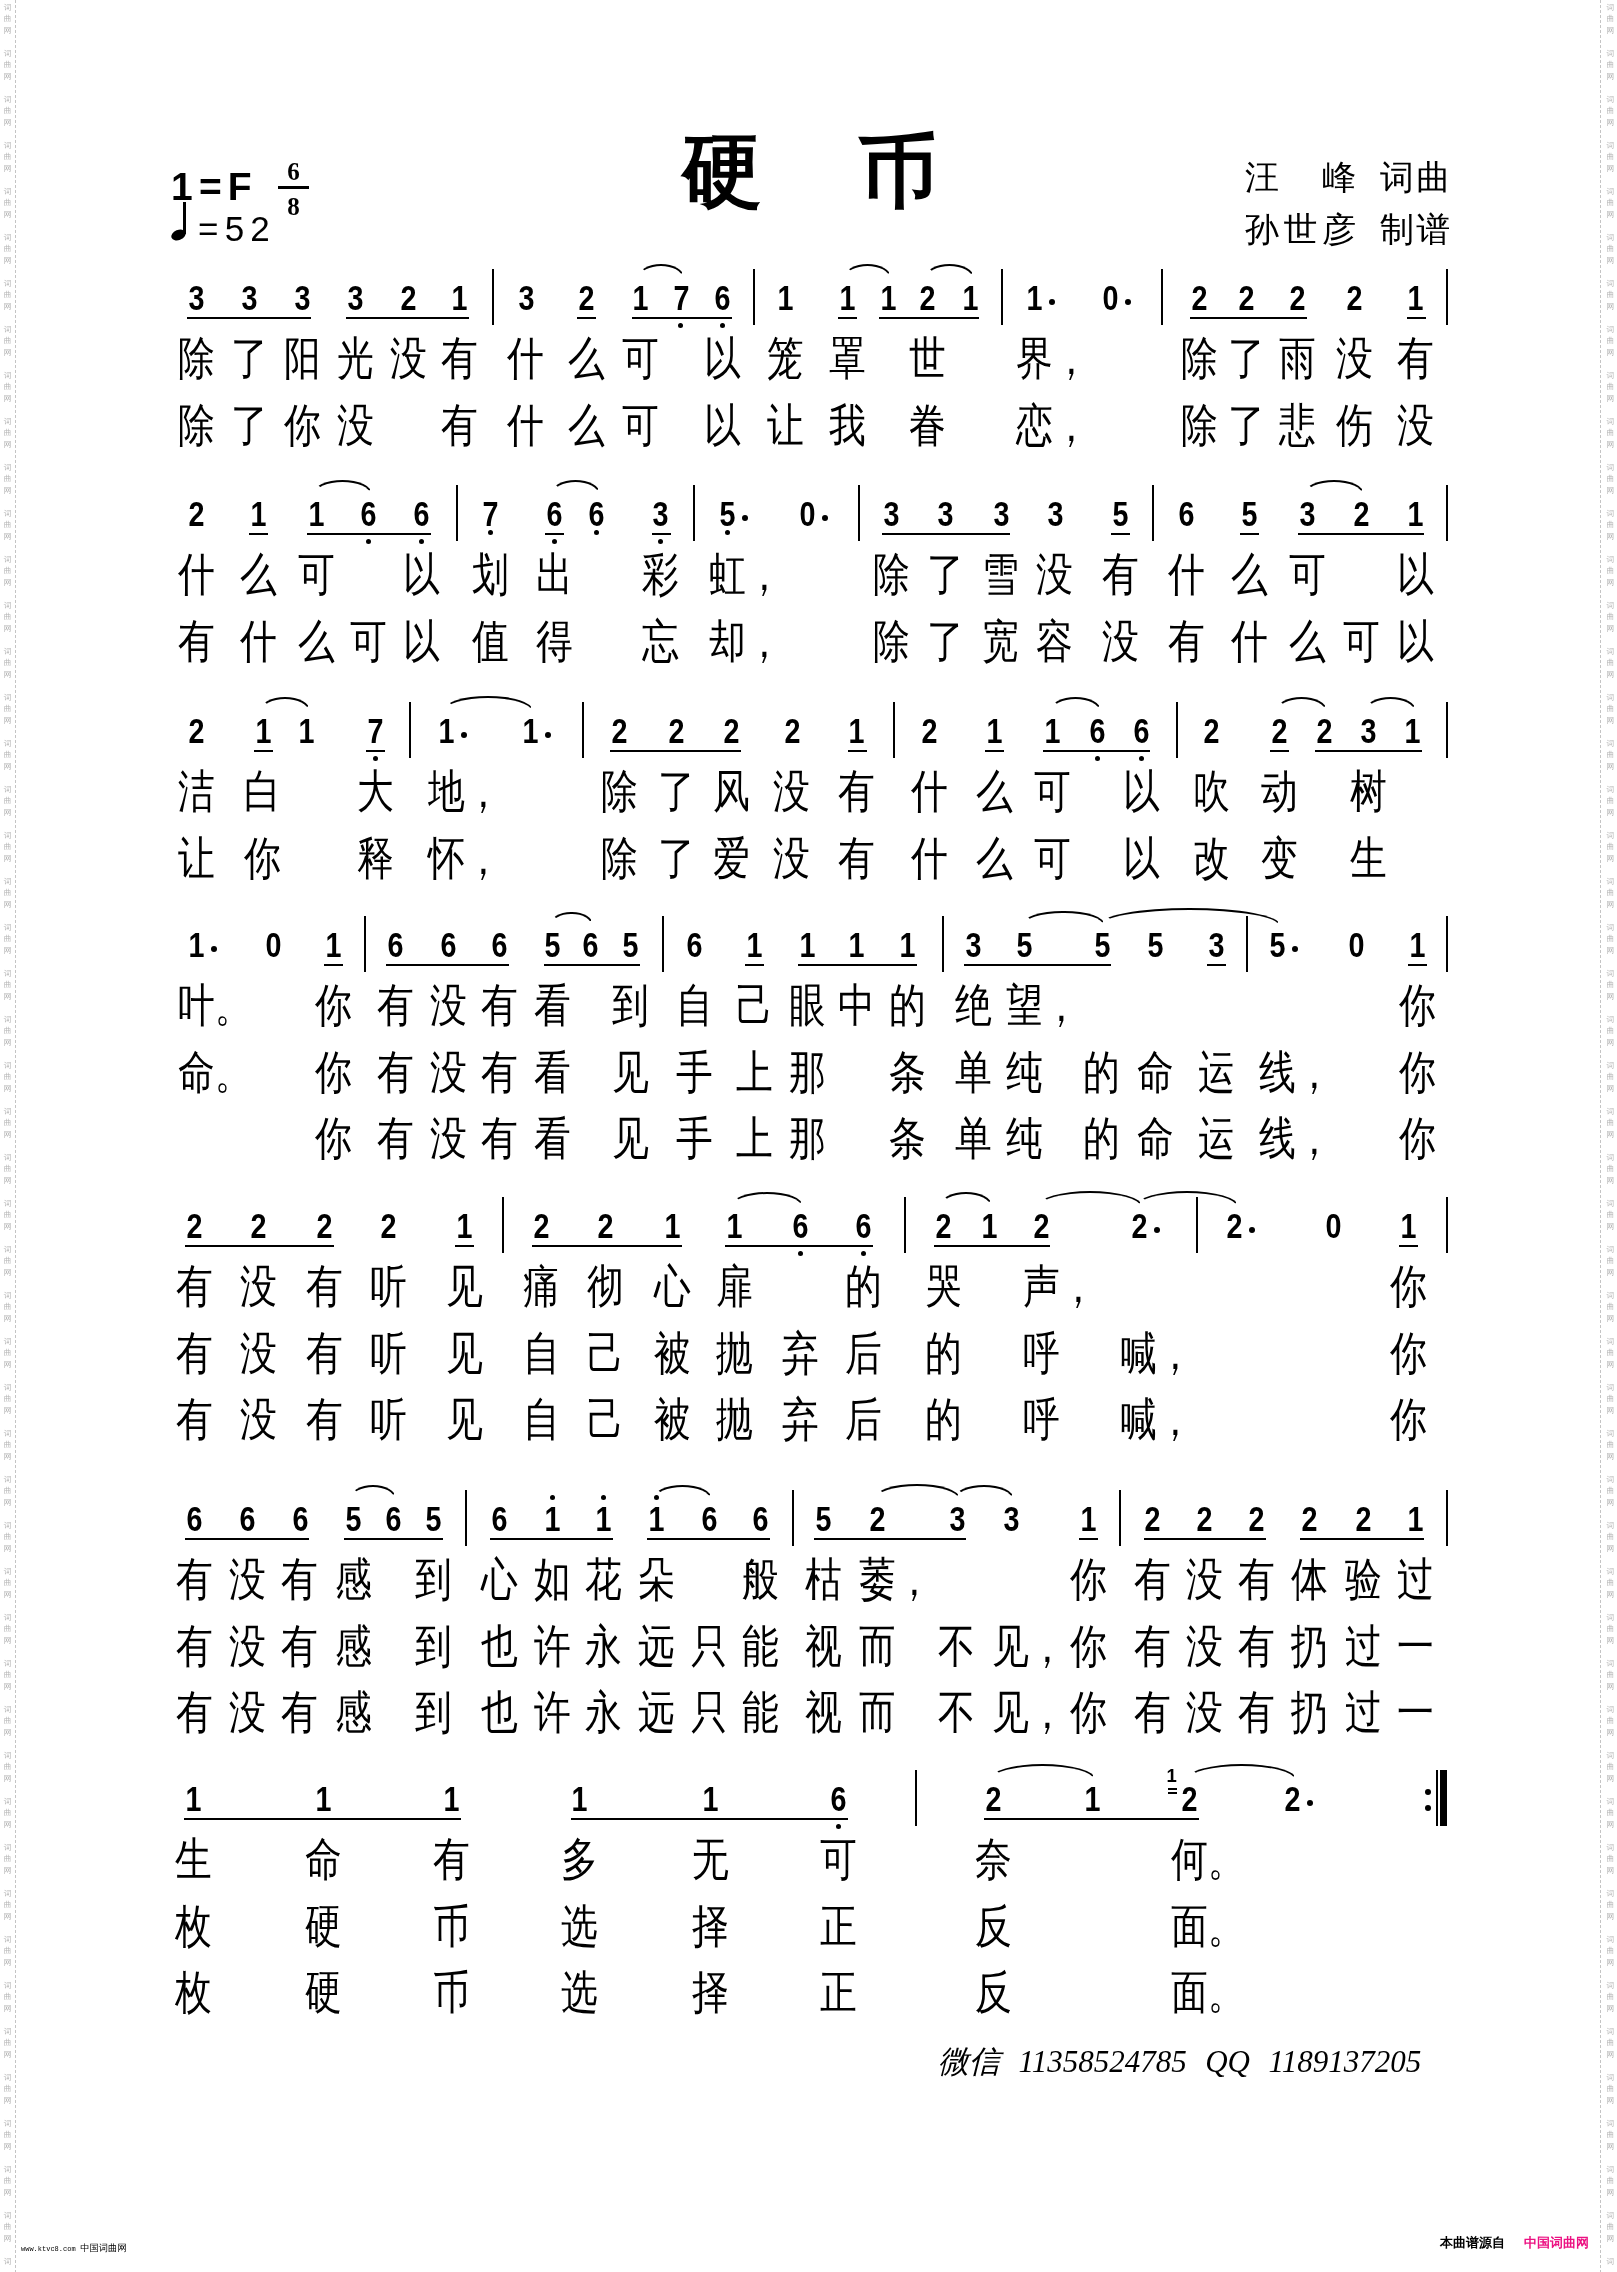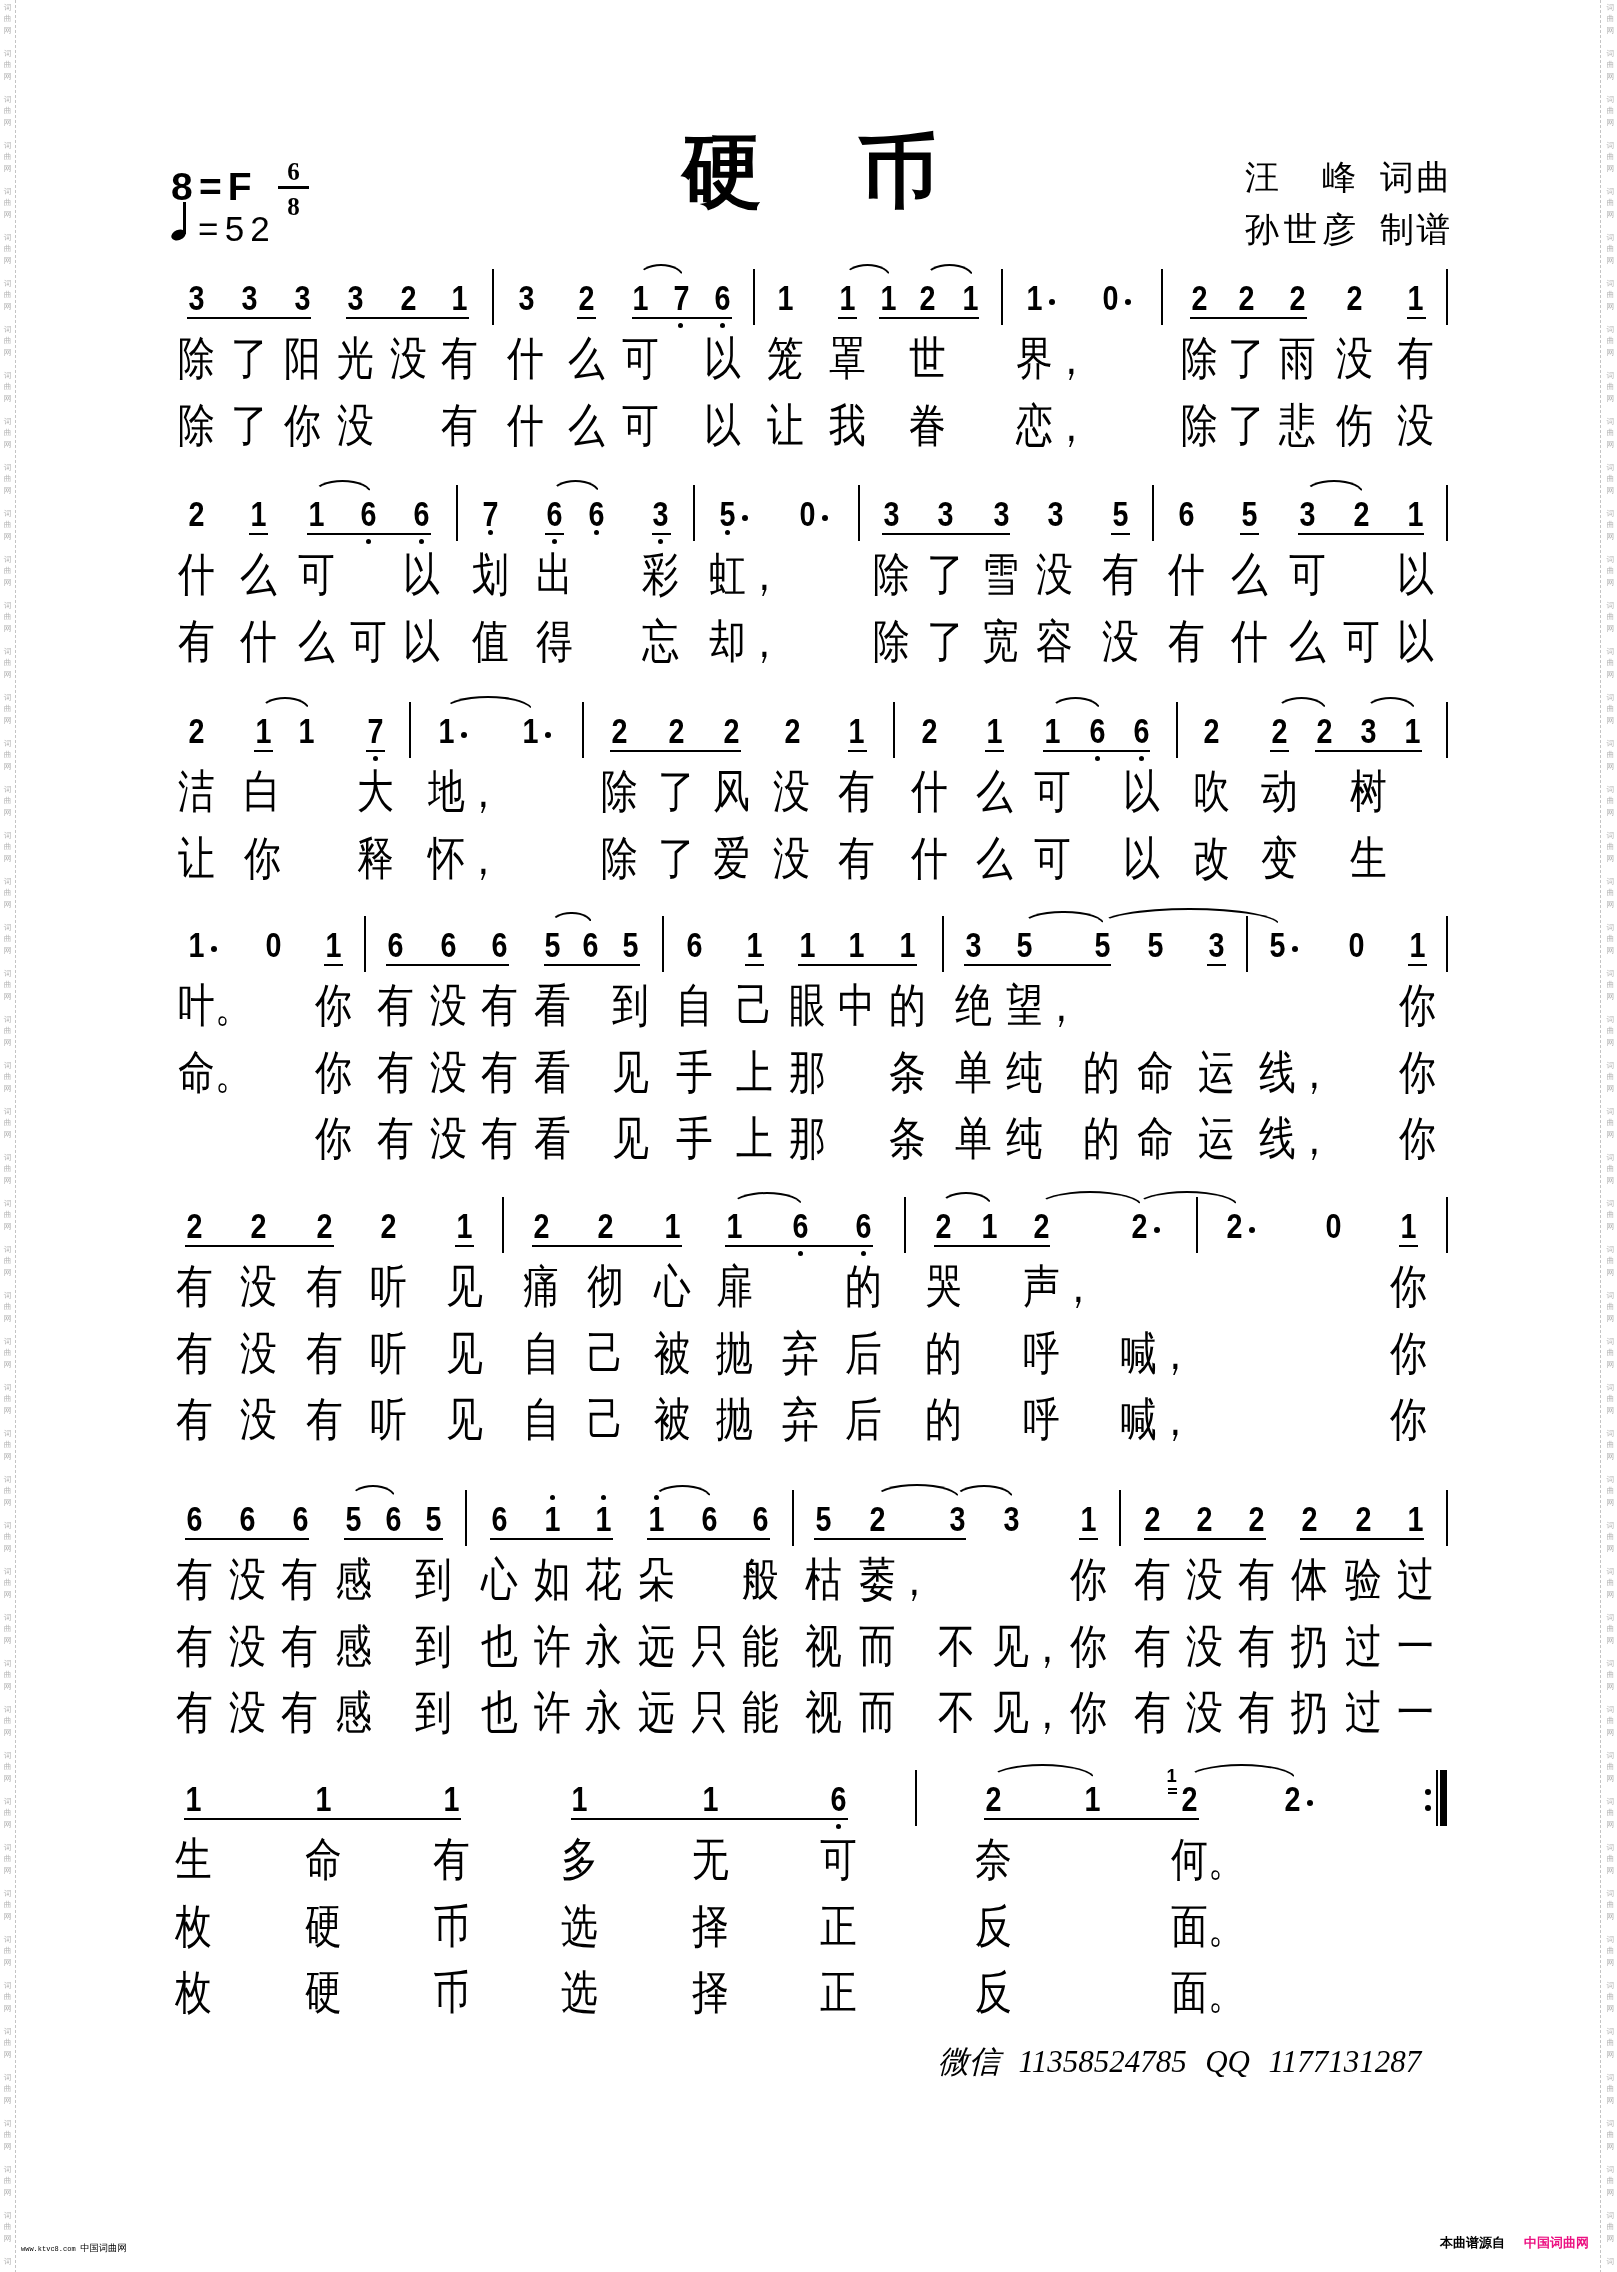--- a/index.html
+++ b/index.html
@@ -559,21 +559,21 @@
     <div class="wm-group">
       <span class="wm-ch">词</span>
       <span class="wm-ch">曲</span>
       <span class="wm-ch">网</span>
     </div>
     <div class="wm-group">
       <span class="wm-ch">词</span>
     </div>
   </div>
 
-<div class="key">8=F</div>
+<div class="key">1=F</div>
 <div class="timesig">
   <div class="ts-num">6</div>
   <div class="ts-line"></div>
   <div class="ts-den">8</div>
 </div>
 <div class="tempo">
   <span class="qnote">
     <span class="qstem"></span>
     <span class="qhead"></span>
   </span>
@@ -1163,21 +1163,21 @@
       <div class="rp-thick"></div>
     </div>
     <div class="beam" style="left: 184px; width: 277px;"></div>
     <div class="beam" style="left: 571px; width: 277px;"></div>
     <div class="beam" style="left: 984px; width: 215px;"></div>
     <div class="slur" style="left: 990px; width: 105px; height: 15px; top: -35px;"></div>
     <div class="slur" style="left: 1187px; width: 109px; height: 15px; top: -35px;"></div>
   </div>
 
 <div class="contact">
-  <span>微信</span><span>11358524785</span><span>QQ</span><span>1177131287</span>
+  <span>微信</span><span>11358524785</span><span>QQ</span><span>1189137205</span>
 </div>
 
 <div class="src-left">
   <span class="src-url">www.ktvc8.com</span><span class="src-name">中国词曲网</span>
 </div>
 
 <div class="src-right">
   <span>本曲谱源自</span><span class="src-brand">中国词曲网</span>
 </div>
 

